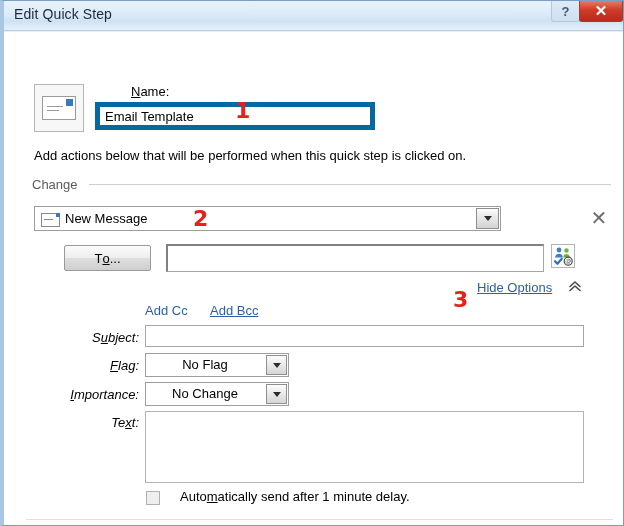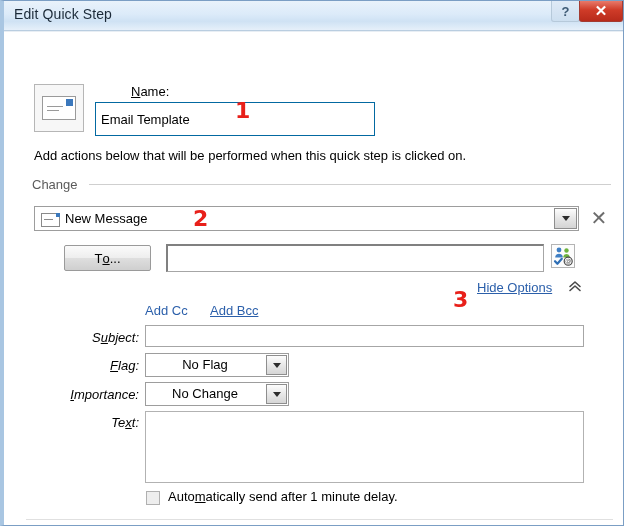--- a/index.html
+++ b/index.html
@@ -134,23 +134,23 @@
 
   #name-label {
     position: absolute;
     left: 91px; top: 52px;
     font-size: 13px;
     margin-left: 36px;
   }
   #name-input {
     position: absolute;
     left: 91px; top: 70px;
-    width: 280px; height: 34px;
-    box-sizing: border-box;
-    border: 1px solid #0369a1;
+    width: 280px; height: 28px;
+    box-sizing: border-box;
+    border: 5px solid #0369a1;
     background: #ffffff;
     padding: 2px 5px;
     font-family: "Liberation Sans", sans-serif;
     font-size: 13px;
     color: #000;
     outline: none;
   }
   #desc-text {
     position: absolute;
     left: 30px; top: 116px;
@@ -170,21 +170,21 @@
     left: 85px; top: 152px;
     right: 12px;
     height: 1px;
     background: #cfcfcf;
   }
 
   
   #action-combo {
     position: absolute;
     left: 30px; top: 174px;
-    width: 545px; height: 25px;
+    width: 467px; height: 25px;
     box-sizing: border-box;
     border: 1px solid #9d9d9d;
     background: #ffffff;
   }
   #action-combo .env-sm {
     position: absolute;
     left: 6px; top: 6px;
     width: 17px; height: 12px;
     background: #fff;
     border: 1px solid #8a8a8a;
@@ -361,21 +361,21 @@
   #autosend-box {
     position: absolute;
     left: 142px; top: 459px;
     width: 14px; height: 14px;
     box-sizing: border-box;
     border: 1px solid #b0b0b0;
     background: #eeeeee;
   }
   #autosend-label {
     position: absolute;
-    left: 164px; top: 457px;
+    left: 176px; top: 457px;
     font-size: 13px;
     color: #000;
   }
 
   #footer-rule {
     position: absolute;
     left: 22px; right: 10px;
     top: 487px;
     height: 1px;
     background: #e0e0e0;

